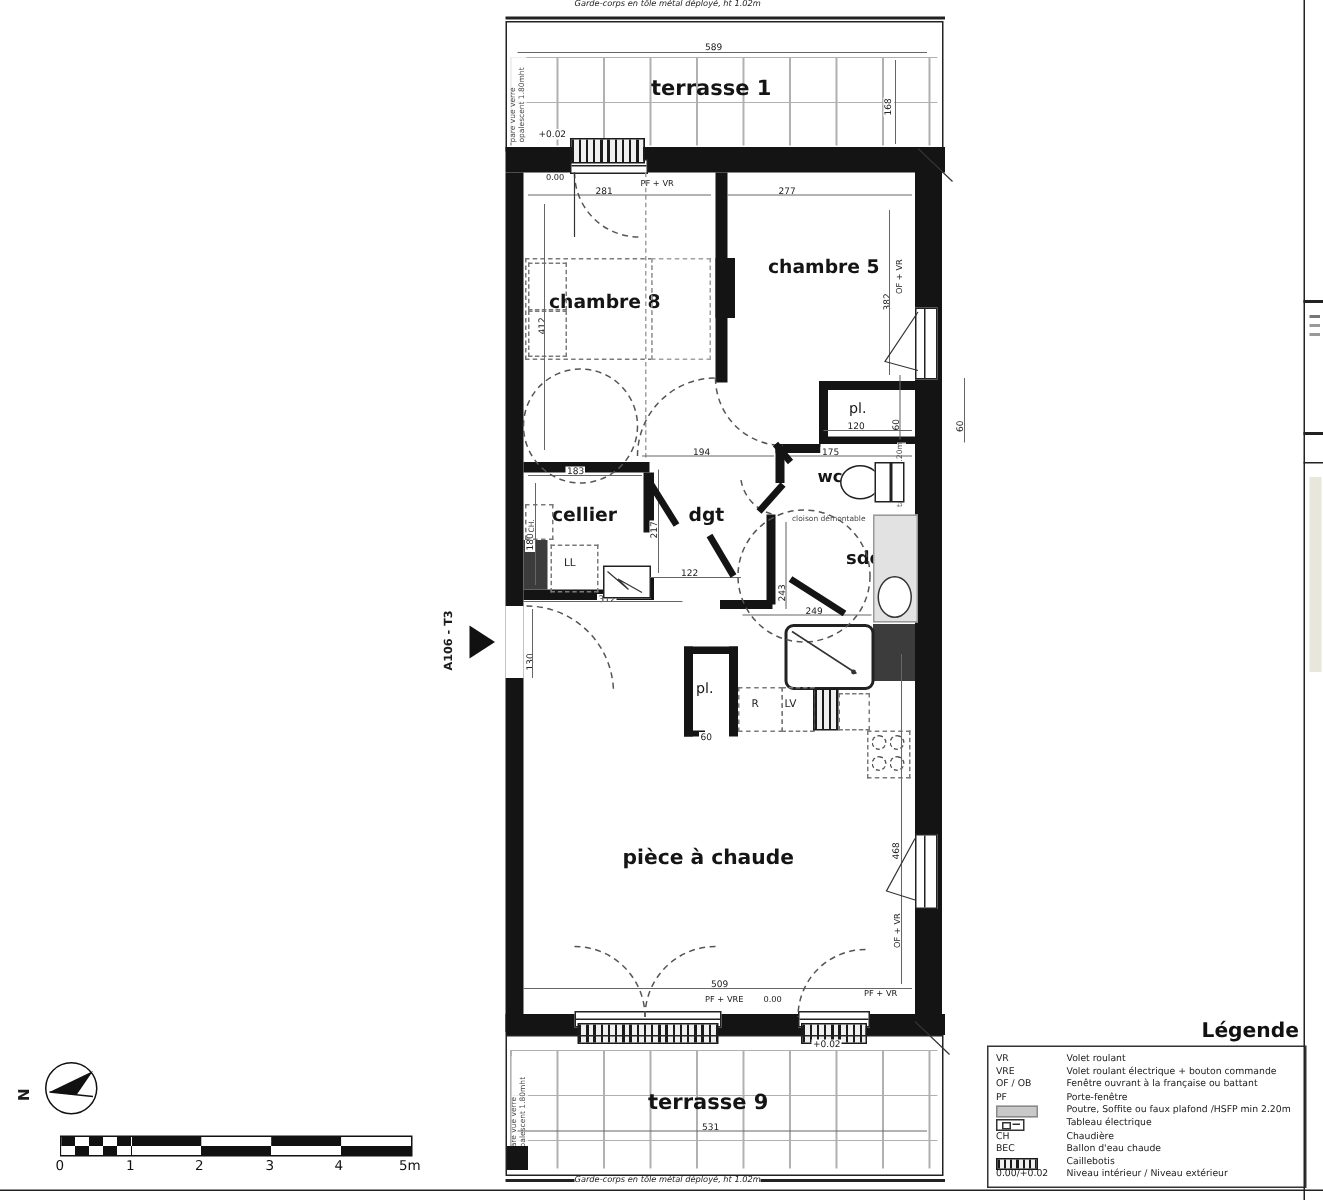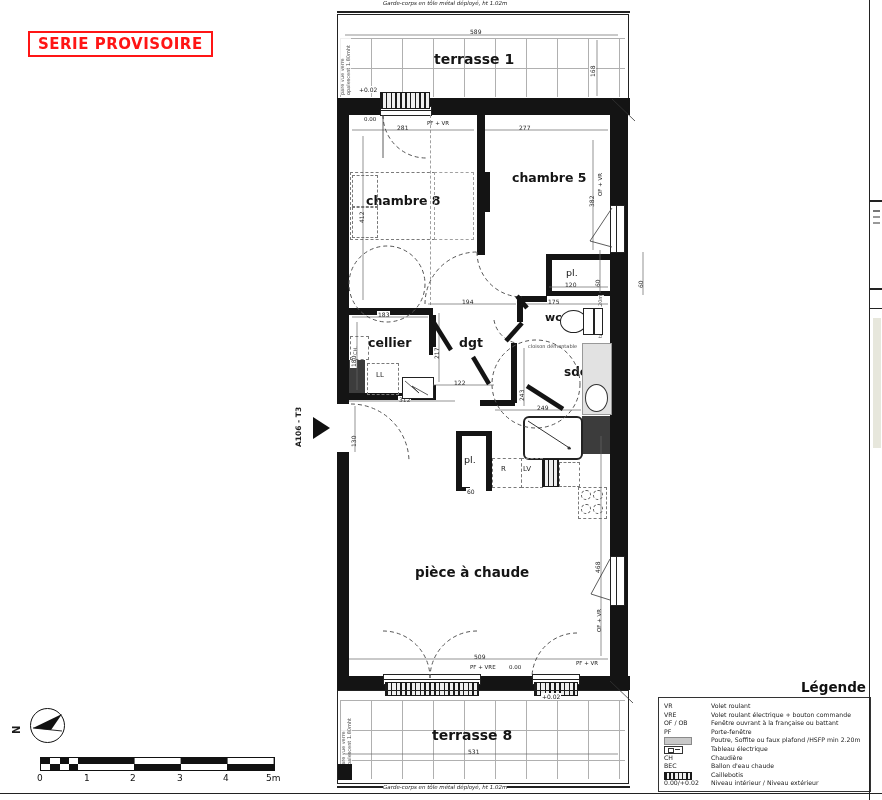--- a/index.html
+++ b/index.html
@@ -45,21 +45,20 @@
   .sbnum{position:absolute;top:773px;font-size:9px;color:#111}
   .tri-entrance{position:absolute;left:313px;top:417px;width:0;height:0;
       border-top:11px solid transparent;border-bottom:11px solid transparent;border-left:17px solid #111}
   svg.overlay{position:absolute;left:0;top:0;pointer-events:none}
 </style>
 </head>
 <body>
 
 <div class="sheet">
 
-  <div class="stamp">SERIE PROVISOIRE</div>
 
   <div class="lbl tiny" style="left:383px;top:0px;font-style:italic">Garde-corps en tôle métal déployé, ht 1.02m</div>
   <div class="thinline" style="left:337px;top:11px;width:293px;height:1.5px"></div>
   <div class="tborder" style="left:337px;top:14px;width:290px;height:85px"></div>
   <div class="grid" style="left:340px;top:38px;width:285px;height:59px"></div>
   <div class="lbl room" style="left:434px;top:52px;font-size:14px">terrasse 1</div>
   <div class="lbl dim" style="left:358px;top:86px">+0.02</div>
   <div class="lbl dim" style="left:469px;top:28px">589</div>
   <div class="lbl dim vt" style="left:589px;top:78px">168</div>
   <div class="lbl note vt" style="left:340px;top:95px;width:64px;white-space:normal">pare vue verre opalescent 1.80mht</div>
@@ -183,21 +182,21 @@
   <div class="abs" style="left:581px;top:504px;width:8px;height:8px;border:1px dashed #555;border-radius:50%"></div>
   <div class="abs" style="left:593px;top:504px;width:8px;height:8px;border:1px dashed #555;border-radius:50%"></div>
 
   <div class="abs" style="left:402px;top:377px;width:30px;height:20px;border:1.5px solid #222;background:#fff"></div>
 
   <div class="lbl vt" style="left:295px;top:447px;font-size:7.5px;font-weight:bold">A106 - T3</div>
   <div class="tri-entrance"></div>
 
   <div class="tborder" style="left:337px;top:690px;width:290px;height:92px"></div>
   <div class="grid" style="left:340px;top:700px;width:285px;height:79px"></div>
-  <div class="lbl room" style="left:432px;top:728px;font-size:14px">terrasse 8</div>
+  <div class="lbl room" style="left:432px;top:728px;font-size:14px">terrasse 9</div>
   <div class="lbl dim" style="left:541px;top:693px">+0.02</div>
   <div class="lbl dim" style="left:467px;top:748px">531</div>
   <div class="lbl note vt" style="left:341px;top:768px;width:64px;white-space:normal">pare vue verre opalescent 1.80mht</div>
   <div class="wall" style="left:338px;top:764px;width:14px;height:16px"></div>
   <div class="thinline" style="left:337px;top:786px;width:293px;height:1.5px"></div>
   <div class="lbl tiny" style="left:383px;top:784px;font-style:italic">Garde-corps en tôle métal déployé, ht 1.02m</div>
   <div class="thinline" style="left:0;top:793px;width:882px;height:1px"></div>
 
   <div class="lg-title">Légende</div>
   <div class="legendbox"></div>

